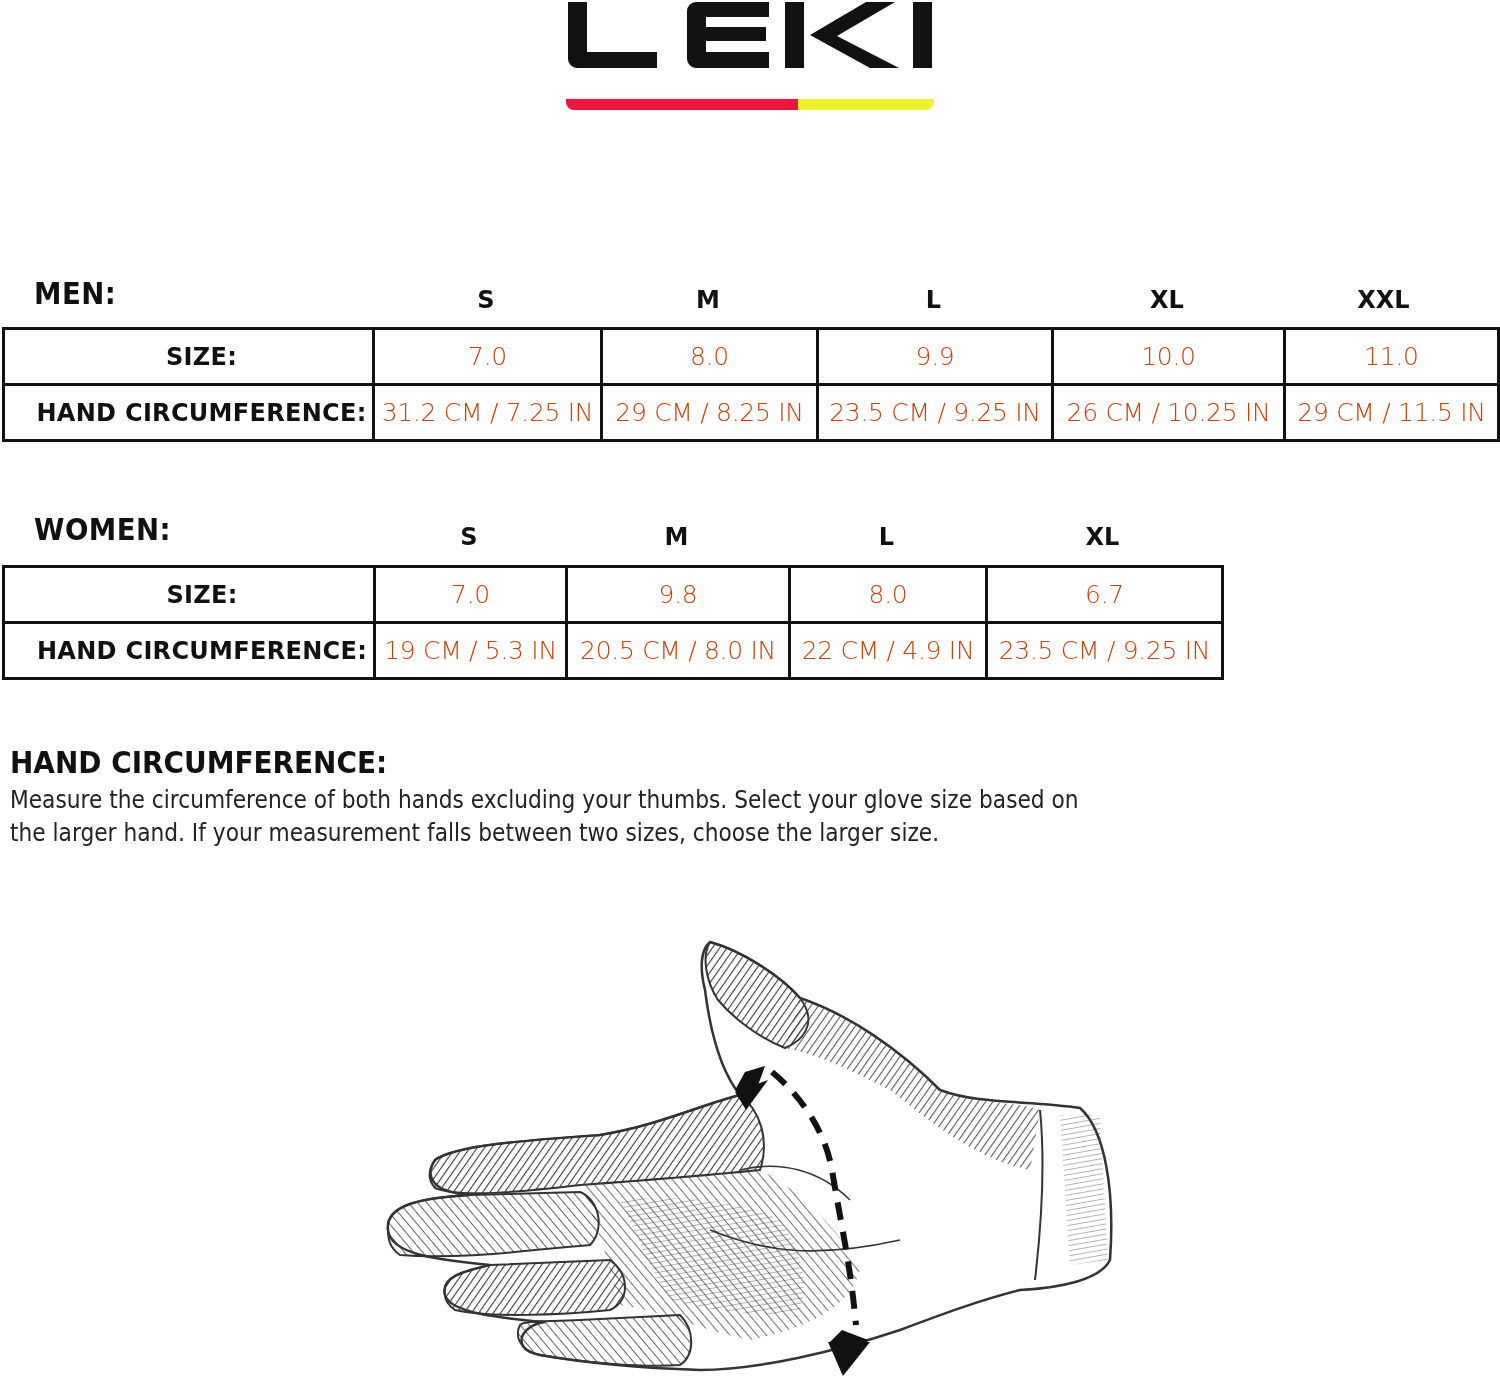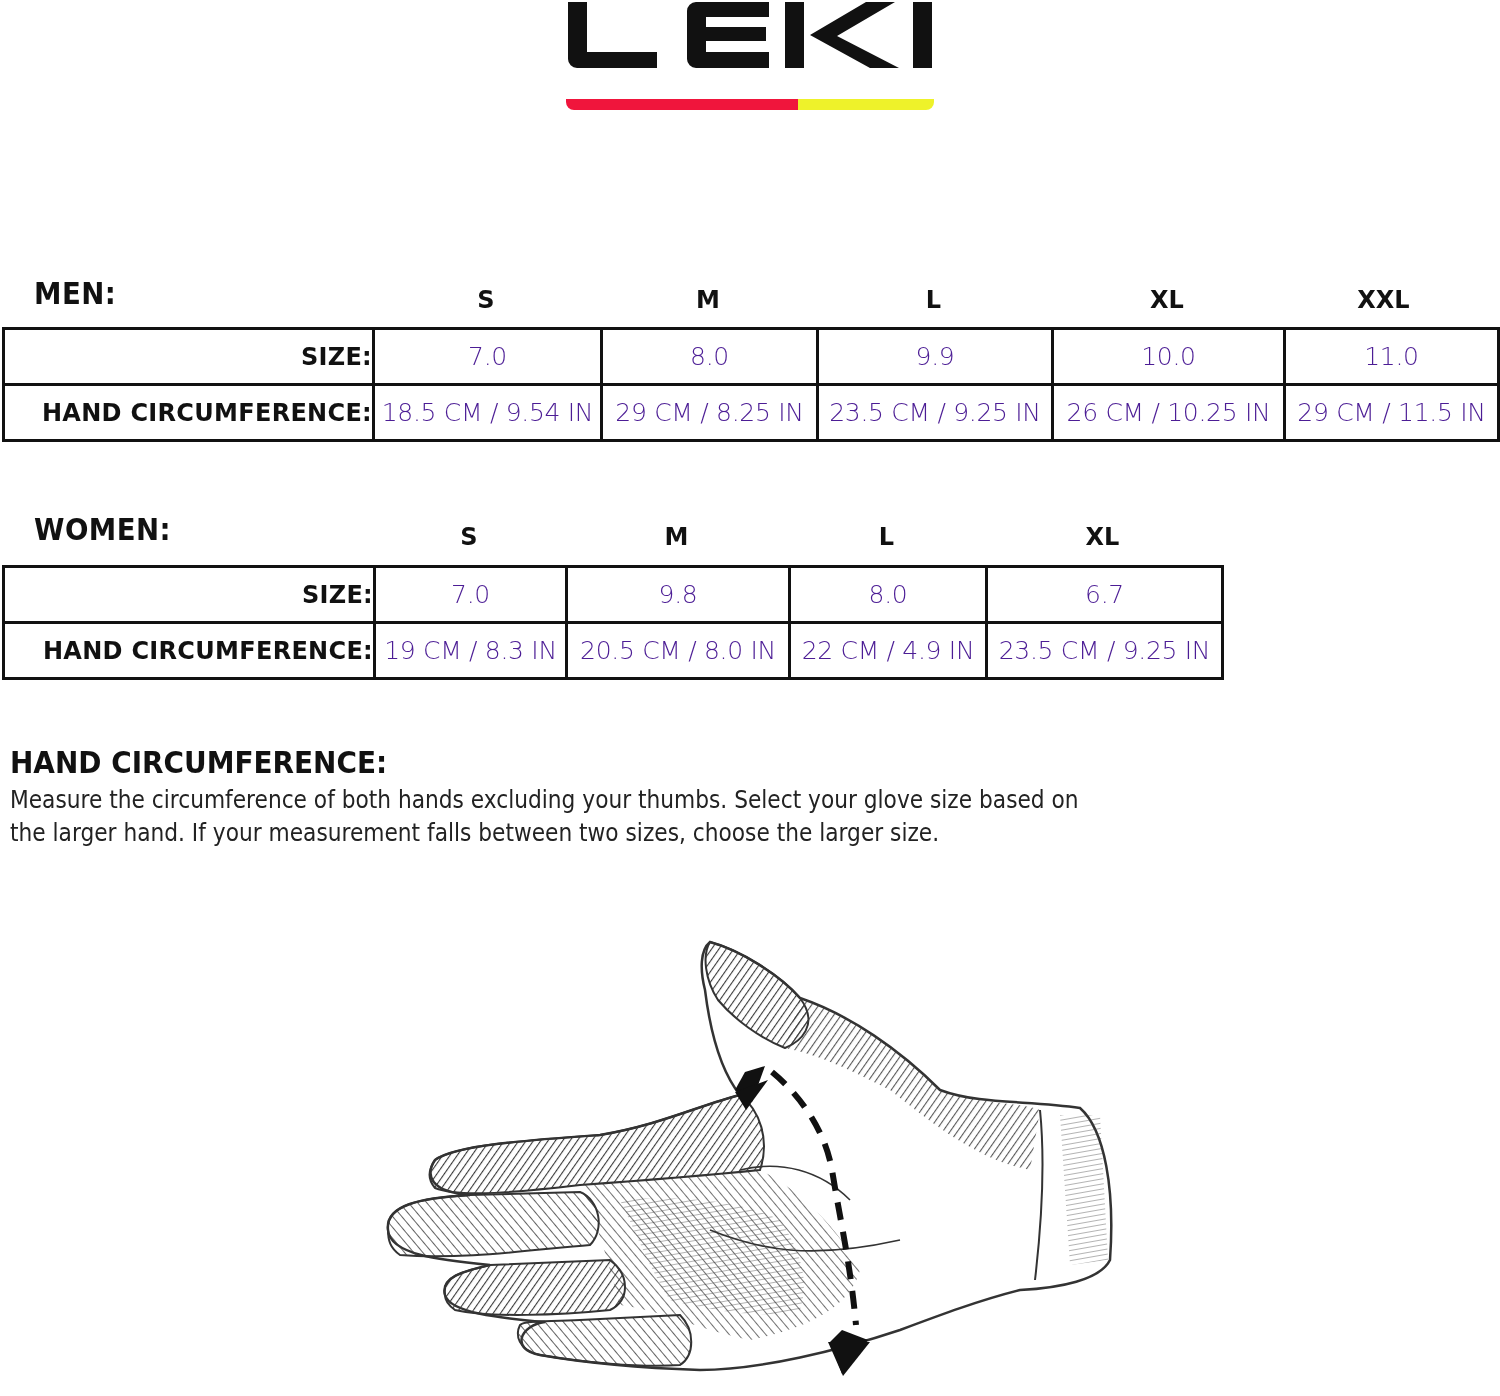--- a/index.html
+++ b/index.html
@@ -13,23 +13,23 @@
   .logo-bar .red { width: 232px; height: 100%; border-radius: 0 0 0 8px; }
   .logo-bar .yellow { flex: 1; height: 100%; border-radius: 0 0 8px 0; }
 
   
   .section-title { position: absolute; font-weight: bold; font-size: 30px; letter-spacing: 0.5px; color: #111; font-family: "DejaVu Sans", "Liberation Sans", sans-serif; transform: scaleX(0.92); transform-origin: left center; }
   .size-head { position: absolute; font-weight: bold; font-size: 24px; color: #111; text-align: center; font-family: "DejaVu Sans", "Liberation Sans", sans-serif; }
 
   
   table.grid { position: absolute; border-collapse: collapse; table-layout: fixed; }
   table.grid td { border: 3px solid #111; padding: 0; height: 53px; text-align: center; vertical-align: middle;
-                  font-size: 25px; font-weight: 300; color: #4c1d95; white-space: nowrap; overflow: hidden;
+                  font-size: 25px; font-weight: 300; color: #c2410c; white-space: nowrap; overflow: hidden;
                   font-family: "DejaVu Sans", "Liberation Sans", sans-serif; letter-spacing: -0.3px; }
-  table.grid td.label { text-align: right; padding-left: 26px; font-weight: bold; font-size: 24px; color: #111; letter-spacing: 0.3px; }
+  table.grid td.label { text-align: center; padding-left: 26px; font-weight: bold; font-size: 24px; color: #111; letter-spacing: 0.3px; }
 
   
   .inst-title { position: absolute; left: 10px; top: 744px; font-size: 31px; font-weight: bold; color: #111;
                 font-family: "DejaVu Sans", "Liberation Sans", sans-serif; transform: scaleX(0.9); transform-origin: left top; }
   .inst-body { position: absolute; left: 10px; top: 784px; width: 1300px; font-size: 24px; line-height: 33px; color: #222;
                font-family: "DejaVu Sans", "Liberation Sans", sans-serif; transform: scaleX(0.905); transform-origin: left top; }
 
   
   .hand { position: absolute; left: 380px; top: 930px; width: 750px; height: 466px; }
 </style>
@@ -75,21 +75,21 @@
       <tr>
     <td class="label">SIZE:</td>
     <td>7.0</td>
     <td>8.0</td>
     <td>9.9</td>
     <td>10.0</td>
     <td>11.0</td>
   </tr>
   <tr>
     <td class="label">HAND CIRCUMFERENCE:</td>
-    <td>18.5 CM / 9.54 IN</td>
+    <td>31.2 CM / 7.25 IN</td>
     <td>29 CM / 8.25 IN</td>
     <td>23.5 CM / 9.25 IN</td>
     <td>26 CM / 10.25 IN</td>
     <td>29 CM / 11.5 IN</td>
   </tr>
 </tbody>
   </table>
 
 <div class="section-title" style="left:34px; top:512px;">WOMEN:</div>
 <div class="size-head" style="left:373px; width:192px; top:523px;">S</div>
@@ -108,21 +108,21 @@
   <tbody>
       <tr>
     <td class="label">SIZE:</td>
     <td>7.0</td>
     <td>9.8</td>
     <td>8.0</td>
     <td>6.7</td>
   </tr>
   <tr>
     <td class="label">HAND CIRCUMFERENCE:</td>
-    <td>19 CM / 8.3 IN</td>
+    <td>19 CM / 5.3 IN</td>
     <td>20.5 CM / 8.0 IN</td>
     <td>22 CM / 4.9 IN</td>
     <td>23.5 CM / 9.25 IN</td>
   </tr>
 </tbody>
   </table>
 
 <div class="inst-title">HAND CIRCUMFERENCE:</div>
 <div class="inst-body">
   <div>Measure the circumference of both hands excluding your thumbs. Select your glove size based on</div>

